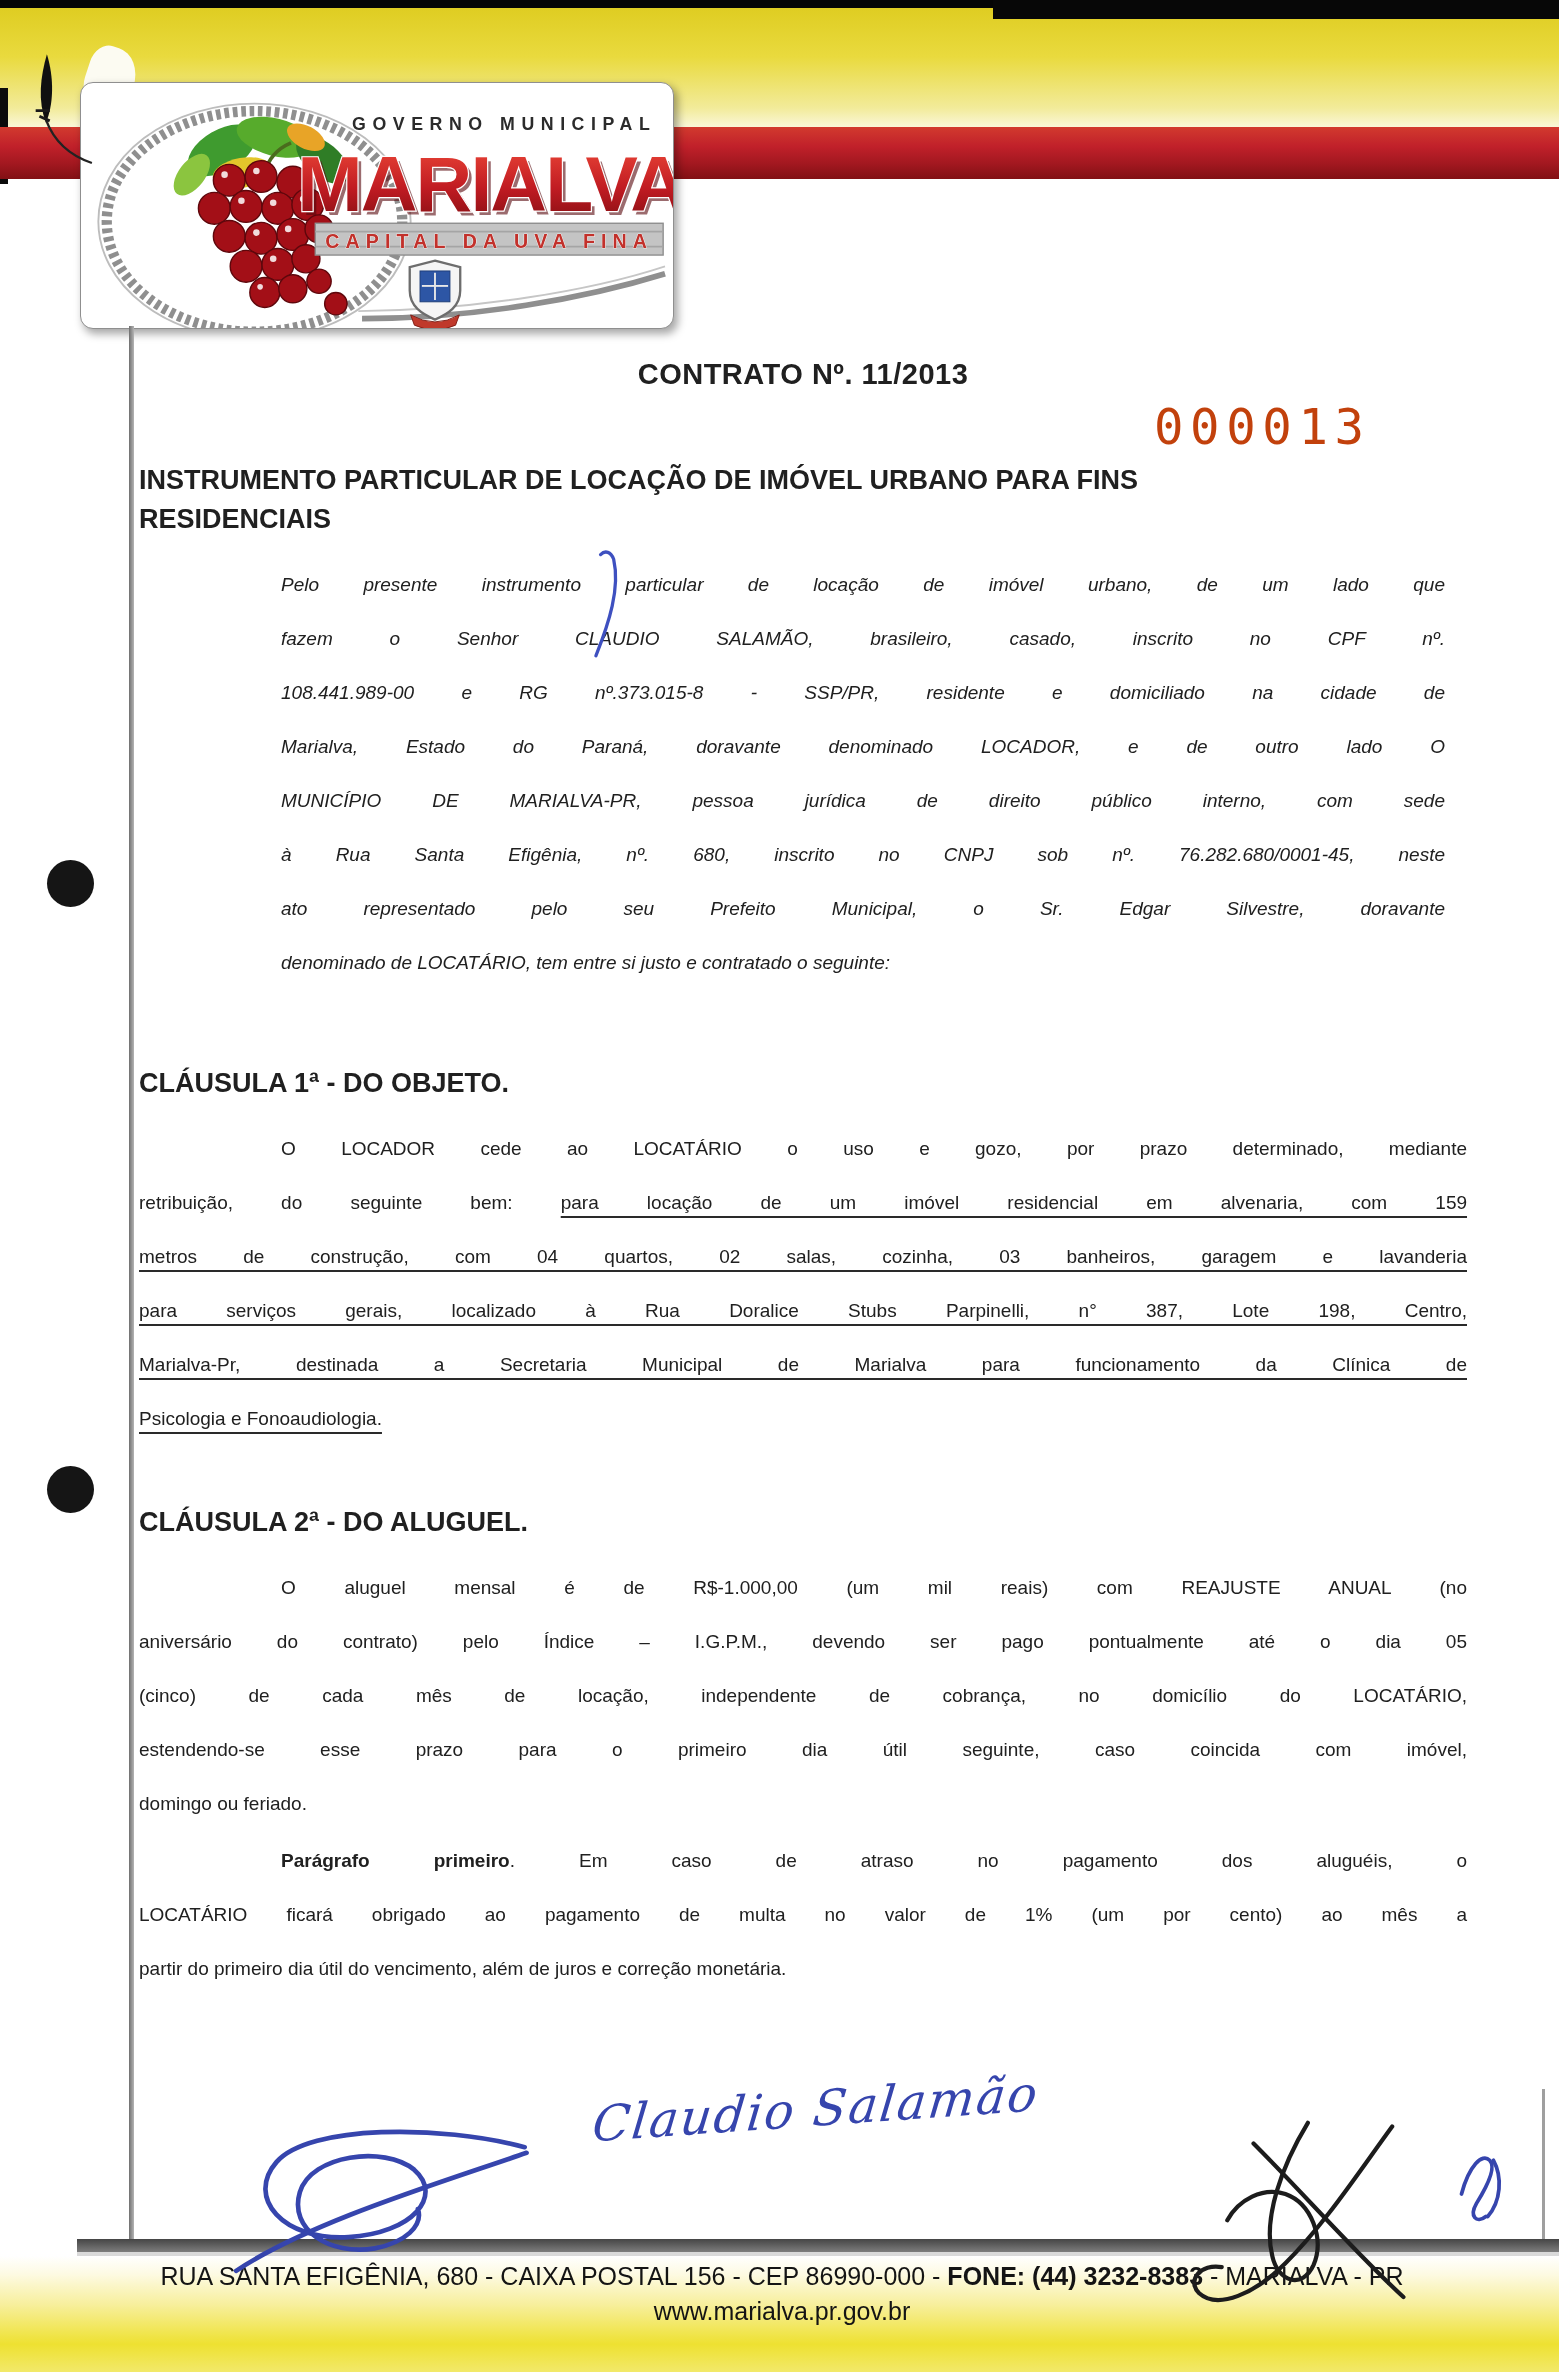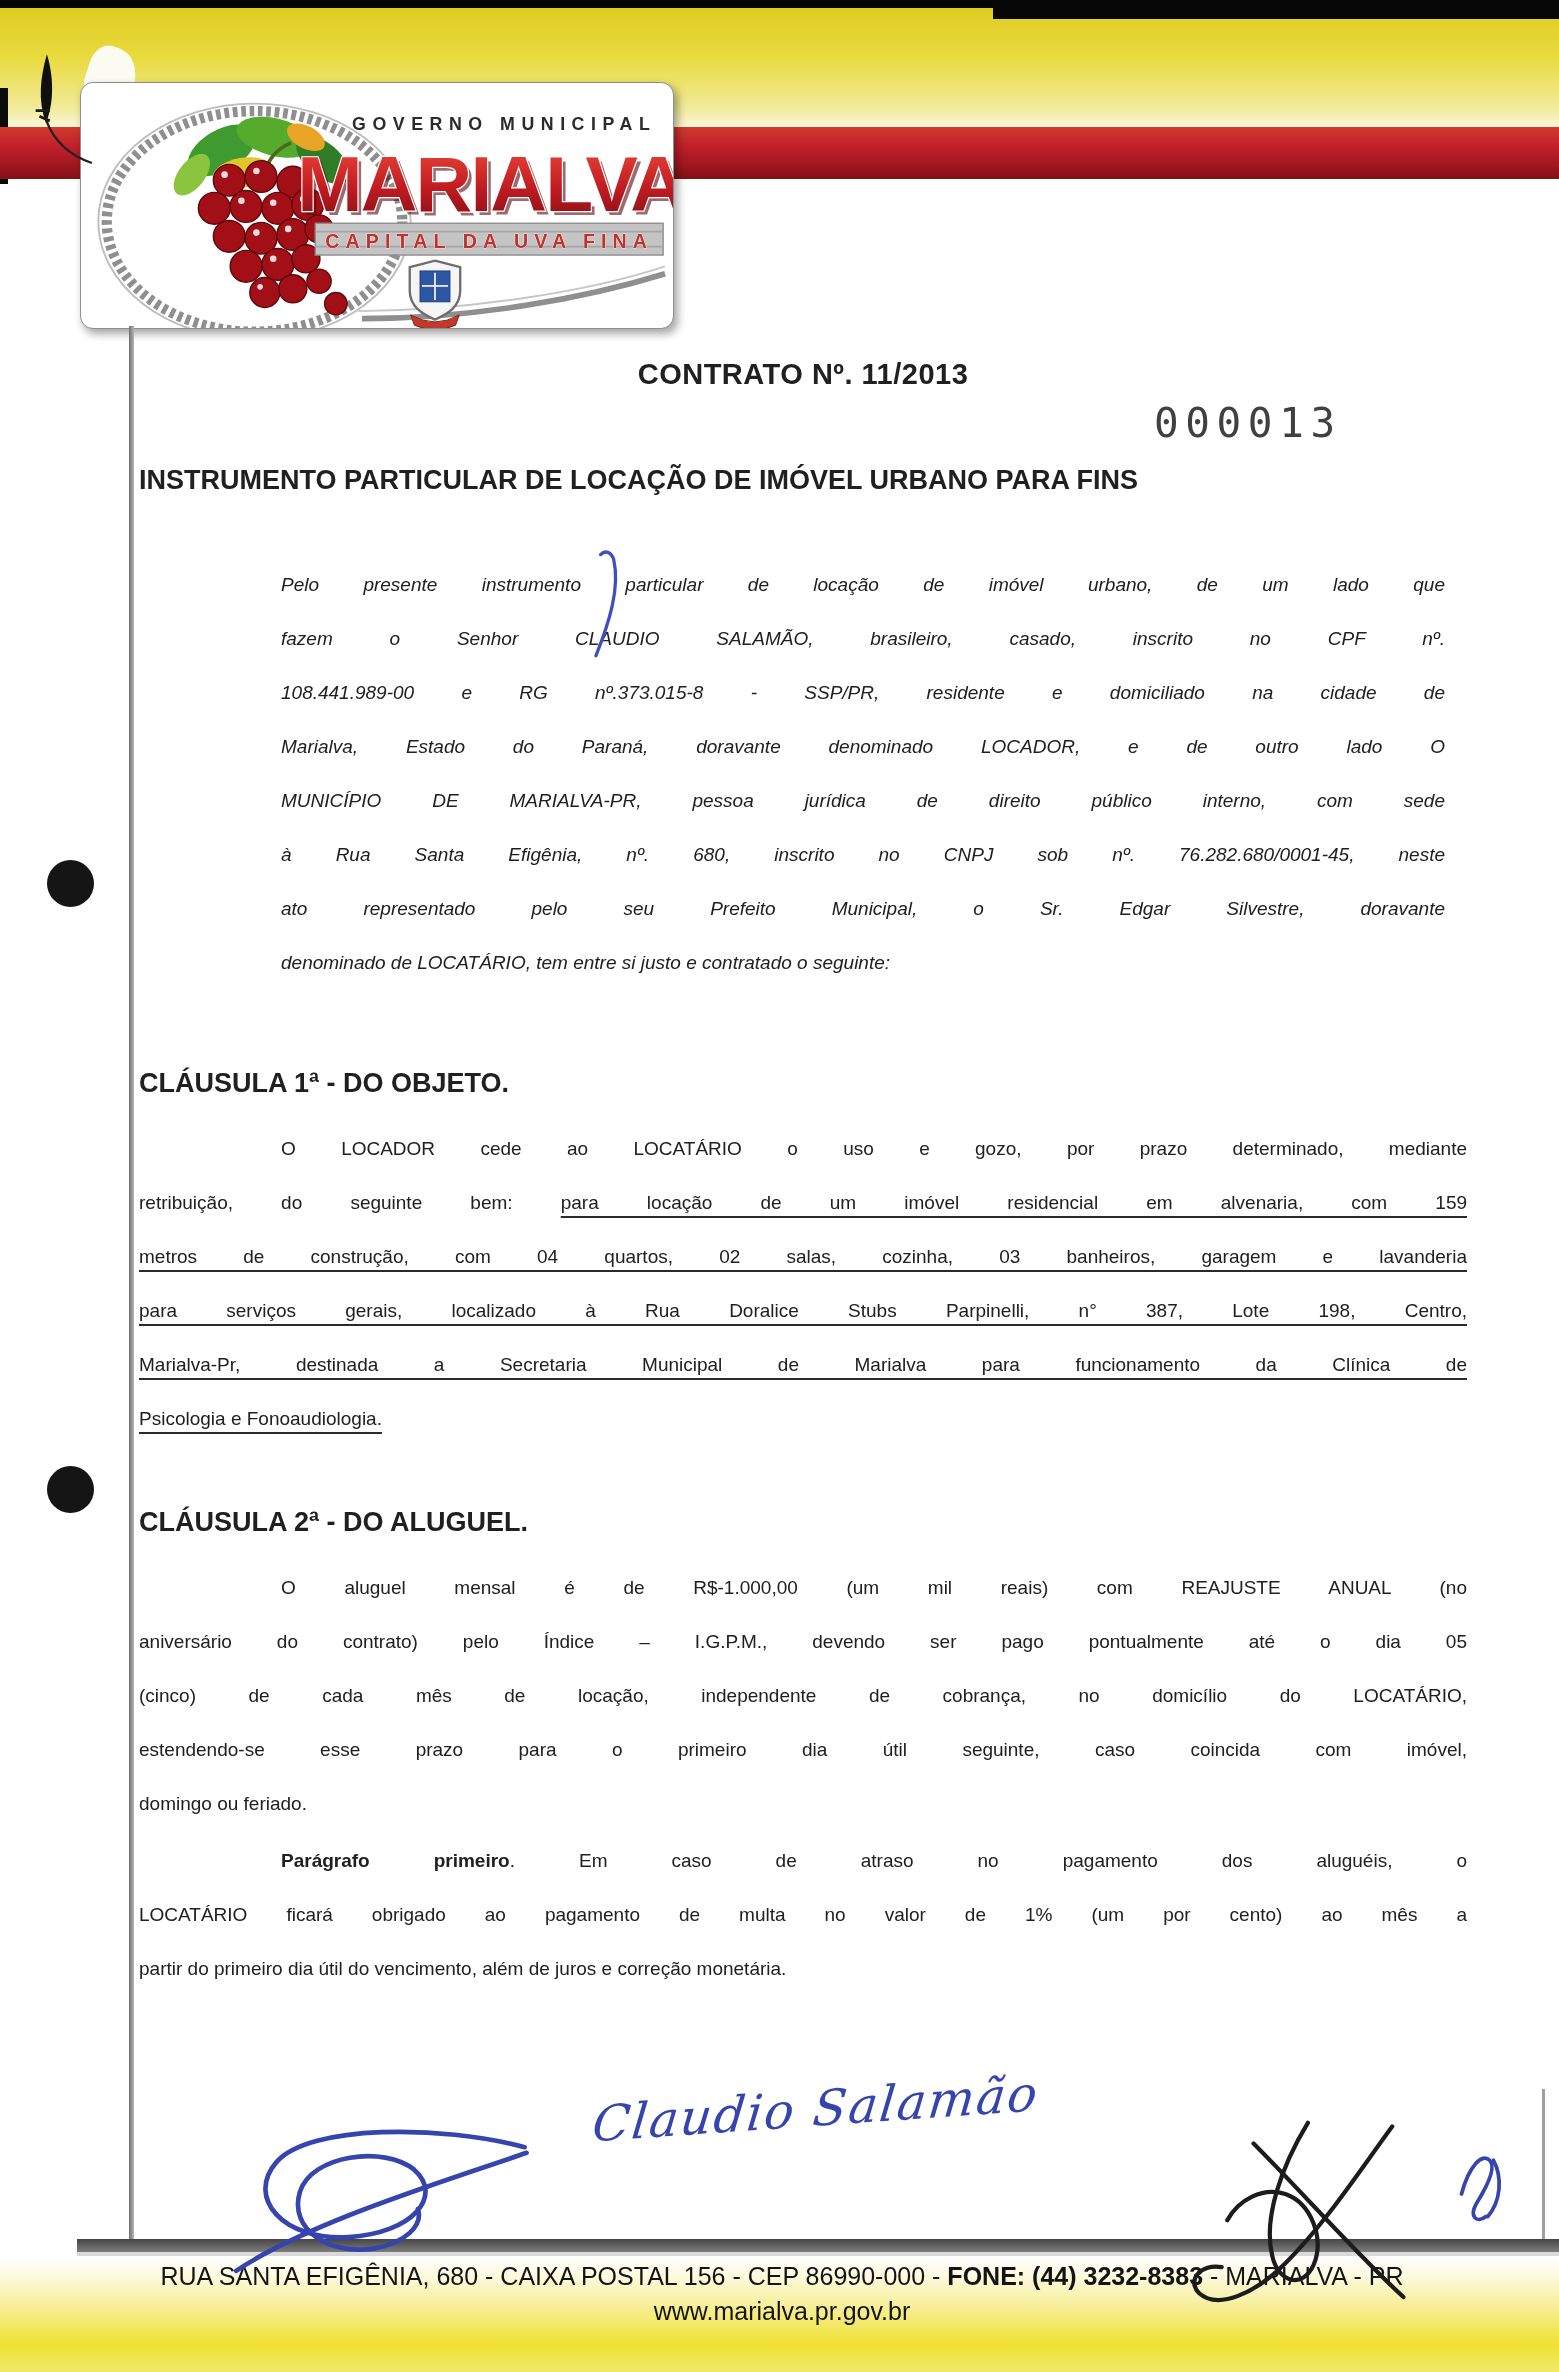--- a/index.html
+++ b/index.html
@@ -33,21 +33,21 @@
   .page-bottom-rule{position:absolute;left:77px;top:2239px;width:1482px;height:13px;background:linear-gradient(180deg,#454545,#7d7d7d);}
   .page-bottom-rule-light{position:absolute;left:77px;top:2252px;width:1482px;height:3.7px;background:#d9d9d9;}
   
   .dot{position:absolute;width:47px;height:47px;border-radius:50%;background:#151515;}
   .dot1{left:47px;top:860px;}
   .dot2{left:47px;top:1466px;}
   
   .doc-title{position:absolute;left:139px;top:358px;width:1328px;text-align:center;font-size:29px;font-weight:bold;letter-spacing:0.5px;}
   .stamp{
     position:absolute;left:1154px;top:399px;
-    font-family:"DejaVu Sans Mono",monospace;font-size:41px;letter-spacing:6.6px;color:#404040;
+    font-family:"DejaVu Sans Mono",monospace;font-size:49px;letter-spacing:6.6px;color:#c2410c;
   }
   .doc-subtitle{position:absolute;left:139px;width:1328px;font-size:27px;font-weight:bold;}
   .sub1{top:465px;} .sub2{top:504px;}
   .textblock{position:absolute;font-size:19px;line-height:54px;}
   .intro{left:281px;top:558px;width:1164px;font-style:italic;}
   .heading{position:absolute;left:139px;width:1328px;font-size:27px;font-weight:bold;}
   .h1{top:1068px;} .h2{top:1507px;}
   .c1body{left:139px;top:1122px;width:1328px;}
   .c2p1{left:139px;top:1561px;width:1328px;}
   .c2p2{left:139px;top:1834px;width:1328px;}
@@ -164,20 +164,21 @@
   </div>
 
   <div class="page-left-border"></div>
   <div class="page-right-border"></div>
   <div class="dot dot1"></div>
   <div class="dot dot2"></div>
 
   <div class="doc-title">CONTRATO Nº. 11/2013</div>
   <div class="stamp">000013</div>
   <div class="doc-subtitle sub1">INSTRUMENTO PARTICULAR DE LOCAÇÃO DE IMÓVEL URBANO PARA FINS</div>
+  <div class="doc-subtitle sub2">RESIDENCIAIS</div>
 
   <div class="textblock intro">
       <div class="tline"><span>Pelo presente instrumento particular de locação de imóvel urbano, de um lado que</span></div>
       <div class="tline"><span>fazem o Senhor CLAUDIO SALAMÃO, brasileiro, casado, inscrito no CPF nº.</span></div>
       <div class="tline"><span>108.441.989-00 e RG nº.373.015-8 - SSP/PR, residente e domiciliado na cidade de</span></div>
       <div class="tline"><span>Marialva, Estado do Paraná, doravante denominado LOCADOR, e de outro lado O</span></div>
       <div class="tline"><span>MUNICÍPIO DE MARIALVA-PR, pessoa jurídica de direito público interno, com sede</span></div>
       <div class="tline"><span>à Rua Santa Efigênia, nº. 680, inscrito no CNPJ sob nº. 76.282.680/0001-45, neste</span></div>
       <div class="tline"><span>ato representado pelo seu Prefeito Municipal, o Sr. Edgar Silvestre, doravante</span></div>
       <div class="tline noj"><span>denominado de LOCATÁRIO, tem entre si justo e contratado o seguinte:</span></div>

